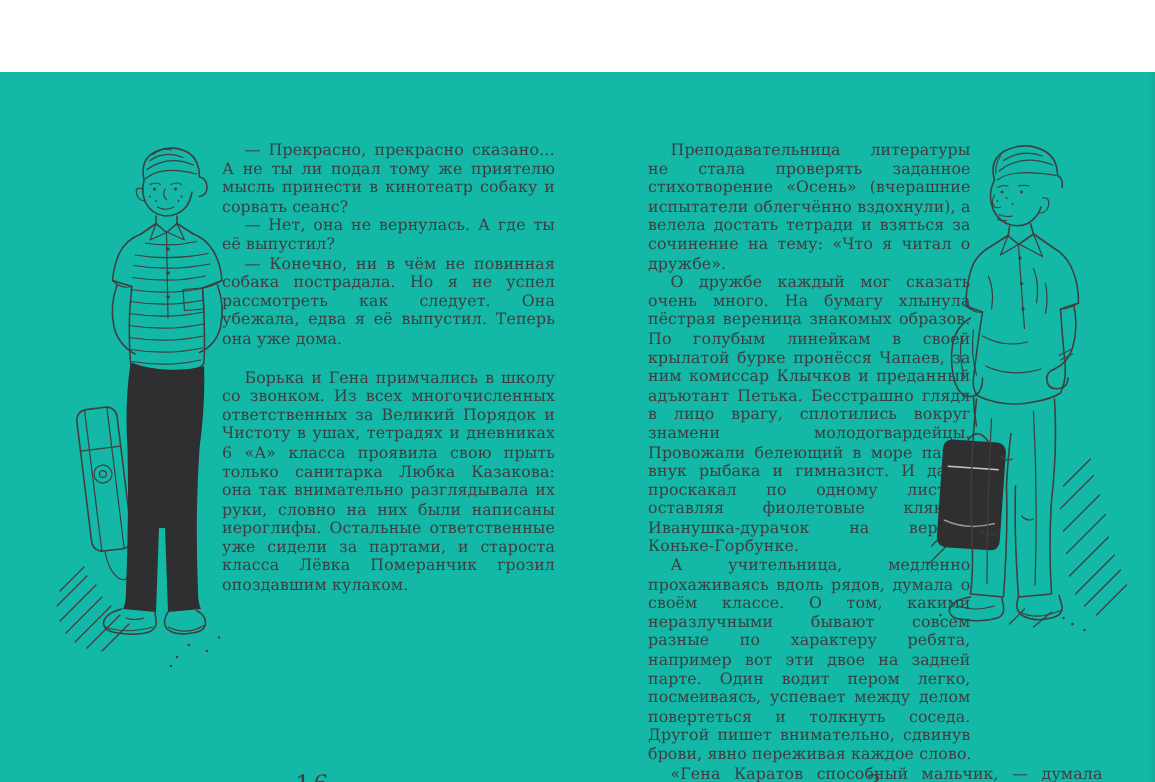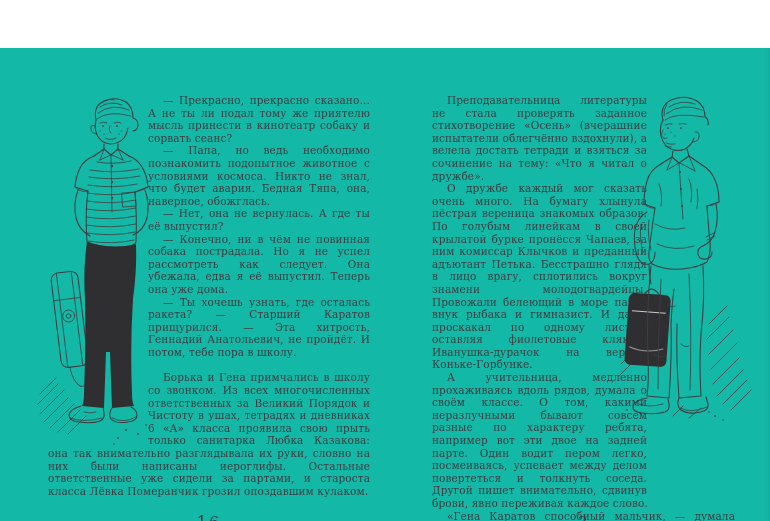--- a/index.html
+++ b/index.html
@@ -102,24 +102,22 @@
         </g>
         <g>
           <path class="ln" d="M47,312 Q36,315 35,321 Q35,327 45,328 Q58,330 66,327 Q71,325 70,319 L69,313"></path>
           <path class="ln thin" d="M50,318 Q56,320 62,318 M36,324 Q50,329 68,324"></path>
           <path class="ln" d="M78,314 Q74,320 77,325 Q82,330 94,328 Q103,327 103,321 Q103,316 97,313"></path>
           <path class="ln thin" d="M78,324 Q90,330 102,323"></path>
         </g>
       </svg>
     </div>
     <p class="para">— Прекрасно, прекрасно сказано… А не ты ли подал тому же приятелю мысль принести в кинотеатр собаку и сорвать сеанс?</p>
-    <p class="para">— Папа, но ведь необходимо познакомить подопытное животное с условиями космоса. Никто не знал, что будет авария. Бедная Тяпа, она, наверное, обожглась.</p>
     <p class="para">— Нет, она не вернулась. А где ты её выпустил?</p>
     <p class="para">— Конечно, ни в чём не повинная собака пострадала. Но я не успел рассмотреть как следует. Она убежала, едва я её выпустил. Теперь она уже дома.</p>
-    <p class="para">— Ты хочешь узнать, где осталась ракета? — Старший Каратов прищурился. — Эта хитрость, Геннадий Анатольевич, не пройдёт. И потом, тебе пора в школу.</p>
     <p class="para gap">Борька и Гена примчались в школу со звонком. Из всех многочисленных ответственных за Великий Порядок и Чистоту в ушах, тетрадях и дневниках 6 «А» класса проявила свою прыть только санитарка Любка Казакова: она так внимательно разглядывала их руки, словно на них были написаны иероглифы. Остальные ответственные уже сидели за партами, и староста класса Лёвка Померанчик грозил опоздавшим кулаком.</p>
     <div class="pagenum">16</div>
   </div>
 
   <div class="page page-right">
     <div class="illus illus-right">
       <svg width="140" height="330" viewBox="0 0 140 330">
         <g>
           <path class="ln thin" d="M90,230 L108,212 M88,245 L110,223 M90,260 L114,236 M92,275 L118,249 M94,290 L120,264 M98,302 L124,276 M104,310 L128,286 M112,316 L132,296 M54,322 L64,312 M70,324 L82,314 M2,270 L14,258 M0,282 L16,266"></path>
           <circle class="dot" cx="96" cy="322" r="0.9"></circle>

